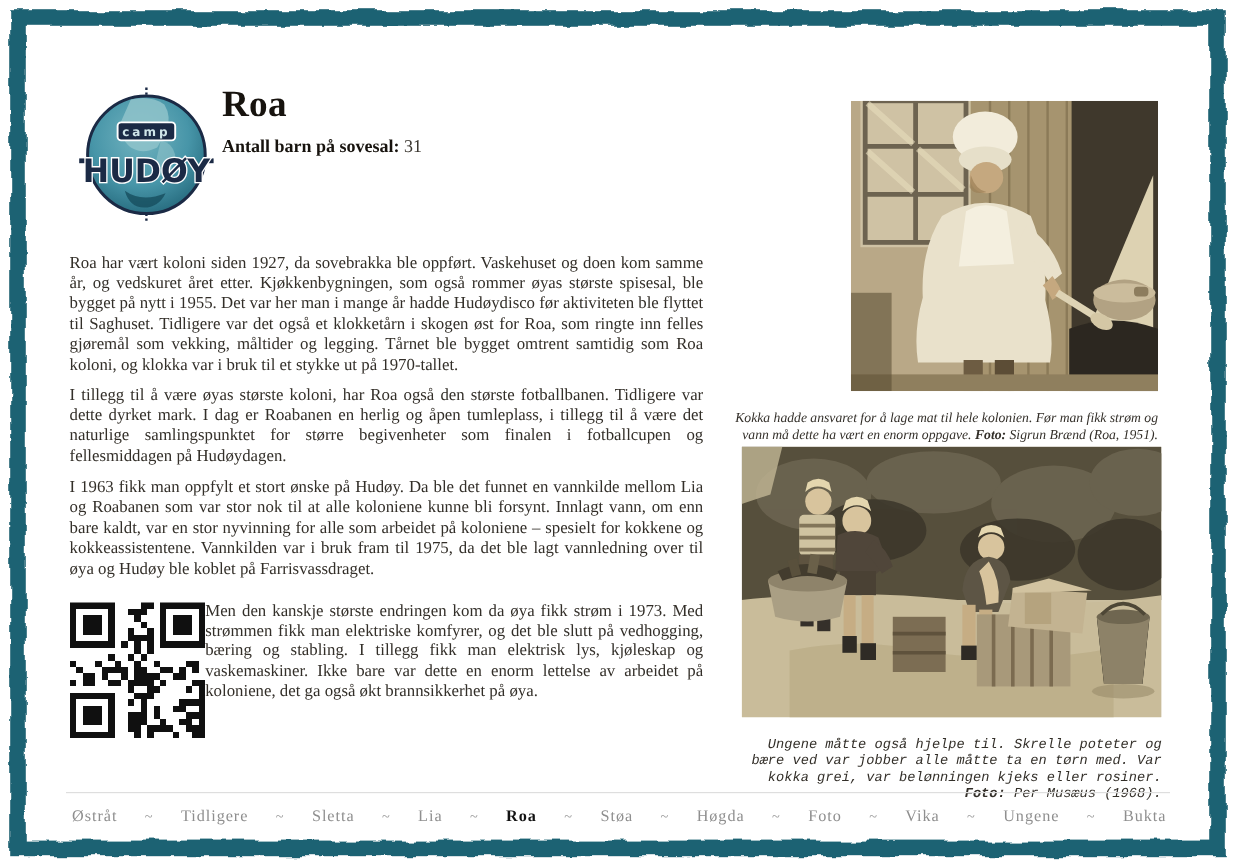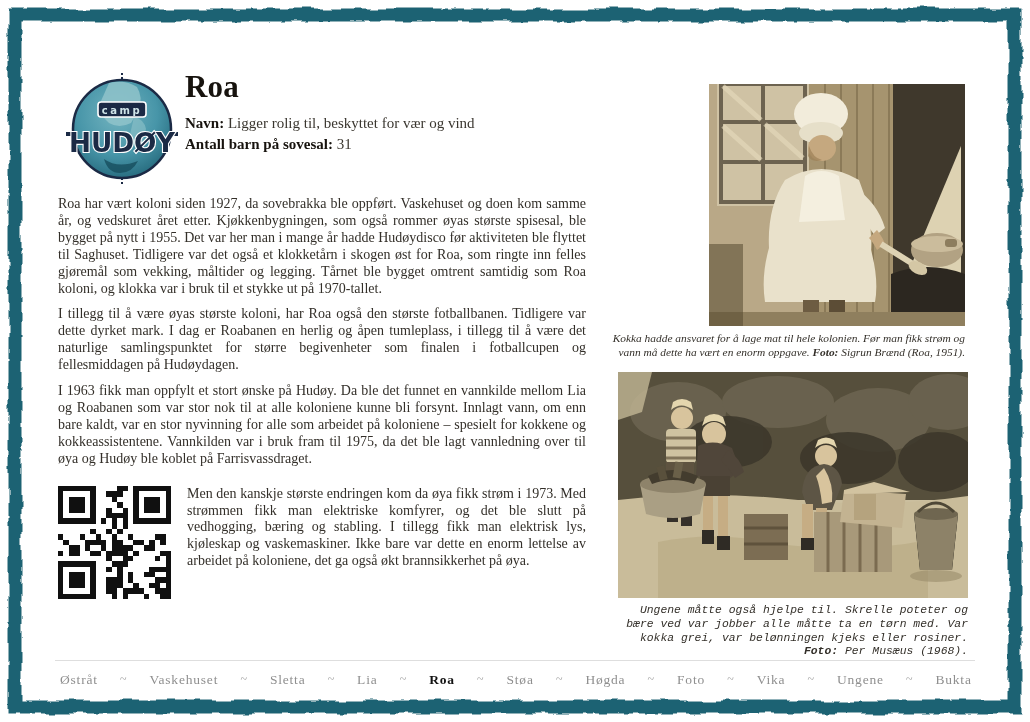--- a/index.html
+++ b/index.html
@@ -12,45 +12,45 @@
   
   .frame{position:absolute;left:0;top:0;width:1030px;height:722px;pointer-events:none;z-index:50;}
   
   .logo{position:absolute;left:64px;top:71px;width:116px;height:116px;}
   .title-block{position:absolute;left:185px;top:70px;width:440px;}
   .page-title{font-size:31px;line-height:34px;font-weight:bold;color:#17130e;margin:0 0 9px 0;letter-spacing:.2px;}
   .meta-line{font-size:15px;line-height:21px;color:#3a362f;}
   .meta-label{font-weight:bold;color:#17130e;}
   
   .left-col{
-    position:absolute;left:58px;top:196px;width:528px;
+    position:absolute;left:58px;top:212px;width:528px;
     font-size:14px;line-height:16.9px;text-align:justify;color:#332f29;
   }
   .left-col p{margin:0 0 9px 0;}
-  .qr-row{display:flex;gap:16px;margin-top:18px;}
+  .qr-row{display:flex;gap:0;margin-top:18px;}
   .qr-box{width:113px;height:113px;flex:none;}
   .qr-box svg{width:113px;height:113px;display:block;fill:#101010;}
   .qr-row p{flex:1;margin:0;}
   
   .photo{position:absolute;overflow:hidden;}
   .photo svg{display:block;width:100%;height:100%;}
   .photo-1{left:709px;top:84px;width:256px;height:242px;}
   .photo-2{left:618px;top:372px;width:350px;height:226px;}
   .caption{
     position:absolute;text-align:right;font-style:italic;
-    font-size:11.4px;line-height:13.8px;color:#332f29;
+    font-size:11.4px;line-height:13.8px;color:#332f29;margin-top:11px;
   }
   .caption-1{left:600px;top:332px;width:365px;}
   .caption-2{left:615px;top:604px;width:353px;font-family:Liberation Mono, monospace;}
   .credit-label{font-weight:bold;}
   
   .footer-divider{position:absolute;left:55px;top:660px;width:920px;height:1px;background:#dedede;}
   .footer-nav{
     position:absolute;left:60px;top:672px;width:912px;
-    display:flex;justify-content:space-between;align-items:flex-start;
+    display:flex;justify-content:space-between;align-items:flex-end;
     font-size:13.5px;letter-spacing:.8px;color:#8f8f8f;
   }
   .footer-nav .sep{color:#9d9d9d;font-size:12px;}
   .footer-nav .item{cursor:pointer;}
   .footer-nav .item.active{color:#121212;font-weight:bold;}
 </style>
 </head>
 <body>
 
 <svg class="frame" width="1030" height="722" viewBox="0 0 1030 722">
@@ -79,21 +79,20 @@
   <path d="M40 88 q14 10 34 2 q-6 12 -18 12 q-12 0 -16 -14z" fill="#174d5e" opacity="0.8"></path>
   <rect x="34" y="31" width="48" height="15" rx="3" fill="#1b2a45" stroke="#ffffff" stroke-width="1.6"></rect>
   <text x="58" y="42.5" text-anchor="middle" font-family="DejaVu Sans, sans-serif" font-size="10" font-weight="bold" letter-spacing="2.5" fill="#cfe4e8" id="logo-top-text">camp</text>
   <rect x="2" y="61" width="5" height="4" fill="#1b2a45"></rect>
   <rect x="109" y="61" width="5" height="4" fill="#1b2a45"></rect>
   <text x="58" y="81" text-anchor="middle" font-family="DejaVu Sans, sans-serif" font-size="27" font-weight="bold" fill="#1b2a45" stroke="#ffffff" stroke-width="2.2" paint-order="stroke" textLength="106" lengthAdjust="spacingAndGlyphs" id="logo-main-text">HUDØY</text>
 </svg>
 
 <div class="title-block">
   <h1 class="page-title">Roa</h1>
-  <div class="meta-line"><span class="meta-label">Navn:</span> <span>Ligger rolig til, beskyttet for vær og vind</span></div>
   <div class="meta-line"><span class="meta-label">Antall barn på sovesal:</span> <span>31</span></div>
 </div>
 
 <div class="left-col">
   <p>Roa har vært koloni siden 1927, da sovebrakka ble oppført. Vaskehuset og doen kom samme år, og vedskuret året etter. Kjøkkenbygningen, som også rommer øyas største spisesal, ble bygget på nytt i 1955. Det var her man i mange år hadde Hudøydisco før aktiviteten ble flyttet til Saghuset. Tidligere var det også et klokketårn i skogen øst for Roa, som ringte inn felles gjøremål som vekking, måltider og legging. Tårnet ble bygget omtrent samtidig som Roa koloni, og klokka var i bruk til et stykke ut på 1970-tallet.</p>
   <p>I tillegg til å være øyas største koloni, har Roa også den største fotballbanen. Tidligere var dette dyrket mark. I dag er Roabanen en herlig og åpen tumleplass, i tillegg til å være det naturlige samlingspunktet for større begivenheter som finalen i fotballcupen og fellesmiddagen på Hudøydagen.</p>
   <p>I 1963 fikk man oppfylt et stort ønske på Hudøy. Da ble det funnet en vannkilde mellom Lia og Roabanen som var stor nok til at alle koloniene kunne bli forsynt. Innlagt vann, om enn bare kaldt, var en stor nyvinning for alle som arbeidet på koloniene – spesielt for kokkene og kokkeassistentene. Vannkilden var i bruk fram til 1975, da det ble lagt vannledning over til øya og Hudøy ble koblet på Farrisvassdraget.</p>
   <div class="qr-row">
     <div class="qr-box">
       <svg id="qr-svg" viewBox="0 0 21 21" shape-rendering="crispEdges">
@@ -443,21 +442,21 @@
     <path d="M300 140 q18 -18 36 0" stroke="#4e4736" stroke-width="3" fill="none"></path>
     <ellipse cx="318" cy="204" rx="26" ry="6" fill="#9a8c6b" opacity="0.6"></ellipse>
   </svg>
 </div>
 <div class="caption caption-2"><span>Ungene måtte også hjelpe til. Skrelle poteter og bære ved var jobber alle måtte ta en tørn med. Var kokka grei, var belønningen kjeks eller rosiner.</span> <b class="credit-label">Foto:</b> <span>Per Musæus (1968).</span></div>
 
 <div class="footer-divider"></div>
 <div class="footer-nav">
   <span class="item">Østråt</span>
   <span class="sep">~</span>
-  <span class="item">Vaskehuset</span>
+  <span class="item">Tidligere</span>
   <span class="sep">~</span>
   <span class="item">Sletta</span>
   <span class="sep">~</span>
   <span class="item">Lia</span>
   <span class="sep">~</span>
   <span class="item active">Roa</span>
   <span class="sep">~</span>
   <span class="item">Støa</span>
   <span class="sep">~</span>
   <span class="item">Høgda</span>

